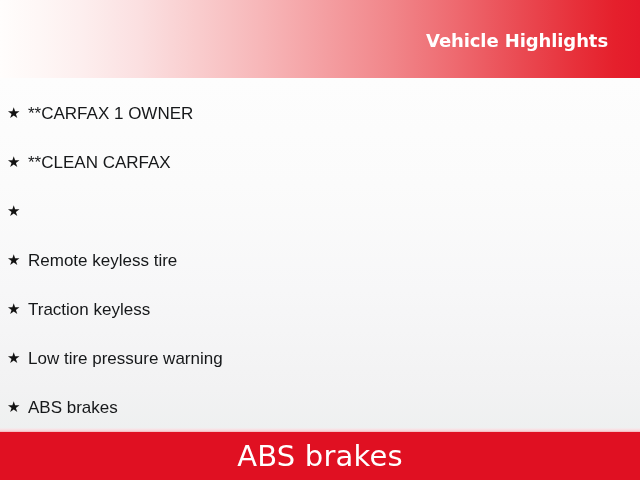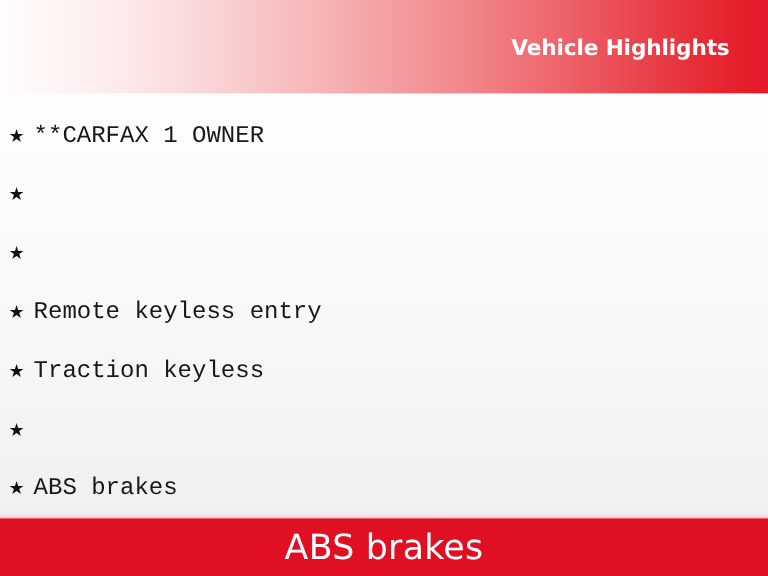--- a/index.html
+++ b/index.html
@@ -98,22 +98,22 @@
     display: inline-block;
     width: 21px;
     flex: 0 0 21px;
     font-family: "DejaVu Sans", sans-serif;
     font-size: 15px;
     line-height: 1;
     color: #121212;
     text-align: left;
   }
   .highlight-label {
-    font-family: Liberation Mono, monospace;
-    font-size: 20px;
+    font-family: Liberation Sans, sans-serif;
+    font-size: 17px;
     line-height: 20px;
     color: #16181a;
     white-space: nowrap;
   }
 
   
   #footer-hairline {
     position: absolute;
     left: 0;
     top: 428px;
@@ -156,38 +156,40 @@
   <div id="highlights-body">
     <ul id="highlights-list">
 
       <li class="highlight-item">
         <span class="highlight-star">★</span>
         <span class="highlight-label">**CARFAX 1 OWNER</span>
       </li>
 
       <li class="highlight-item">
         <span class="highlight-star">★</span>
-      </li>
-
-      <li class="highlight-item">
-        <span class="highlight-star">★</span>
-      </li>
-
-      <li class="highlight-item">
-        <span class="highlight-star">★</span>
-        <span class="highlight-label">Remote keyless entry</span>
+        <span class="highlight-label">**CLEAN CARFAX</span>
+      </li>
+
+      <li class="highlight-item">
+        <span class="highlight-star">★</span>
+      </li>
+
+      <li class="highlight-item">
+        <span class="highlight-star">★</span>
+        <span class="highlight-label">Remote keyless tire</span>
       </li>
 
       <li class="highlight-item">
         <span class="highlight-star">★</span>
         <span class="highlight-label">Traction keyless</span>
       </li>
 
       <li class="highlight-item">
         <span class="highlight-star">★</span>
+        <span class="highlight-label">Low tire pressure warning</span>
       </li>
 
       <li class="highlight-item">
         <span class="highlight-star">★</span>
         <span class="highlight-label">ABS brakes</span>
       </li>
 
     </ul>
   </div>
 

